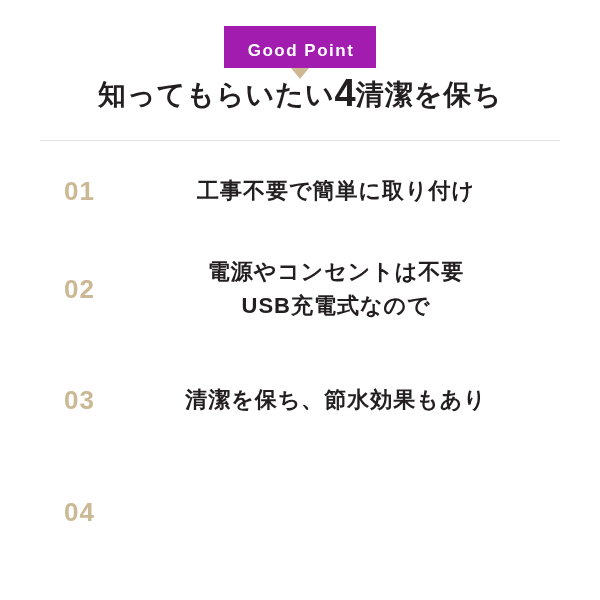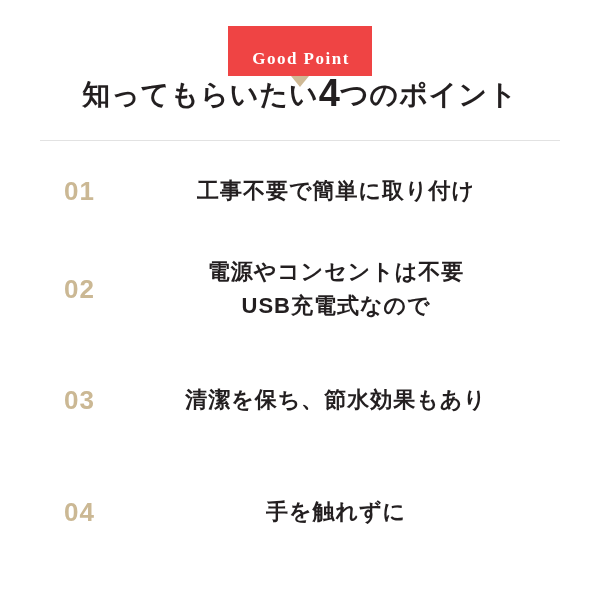--- a/index.html
+++ b/index.html
@@ -25,29 +25,28 @@
   
   .badge-wrap {
     position: absolute;
     top: 26px;
     left: 0;
     width: 600px;
     text-align: center;
   }
   .badge {
     display: inline-block;
-    background: #ef4444;
+    background: #a21caf;
     color: #ffffff;
     font-size: 17px;
     font-weight: bold;
     letter-spacing: 1.5px;
-    padding: 24px 22px 9px 24px;
+    padding: 16px 22px 9px 24px;
     line-height: 1;
     position: relative;
-    font-family: Liberation Serif, serif;
   }
   .badge-tail {
     position: absolute;
     left: 50%;
     top: 100%;
     margin-left: -9px;
     width: 0;
     height: 0;
     border-left: 9px solid transparent;
     border-right: 9px solid transparent;
@@ -134,21 +133,21 @@
 <div class="page">
 
   <div class="badge-wrap">
     <div class="badge">
       <span>Good Point</span>
       <span class="badge-tail"></span>
     </div>
   </div>
 
   <div class="heading">
-    <span>知ってもらいたい</span><span class="num">4</span><span>つのポイント</span>
+    <span>知ってもらいたい</span><span class="num">4</span><span>清潔を保ち</span>
   </div>
 
   <div class="divider"></div>
 
   <div class="points">
 
     <div class="point-row row-0">
       <div class="point-num">01</div>
       <div class="point-text">
         <span class="line">工事不要で簡単に取り付け</span>
@@ -166,19 +165,18 @@
     <div class="point-row row-2">
       <div class="point-num">03</div>
       <div class="point-text">
         <span class="line">清潔を保ち、節水効果もあり</span>
       </div>
     </div>
 
     <div class="point-row row-3">
       <div class="point-num">04</div>
       <div class="point-text">
-        <span class="line">手を触れずに</span>
       </div>
     </div>
 
   </div>
 
 </div>
 
 </body></html>

